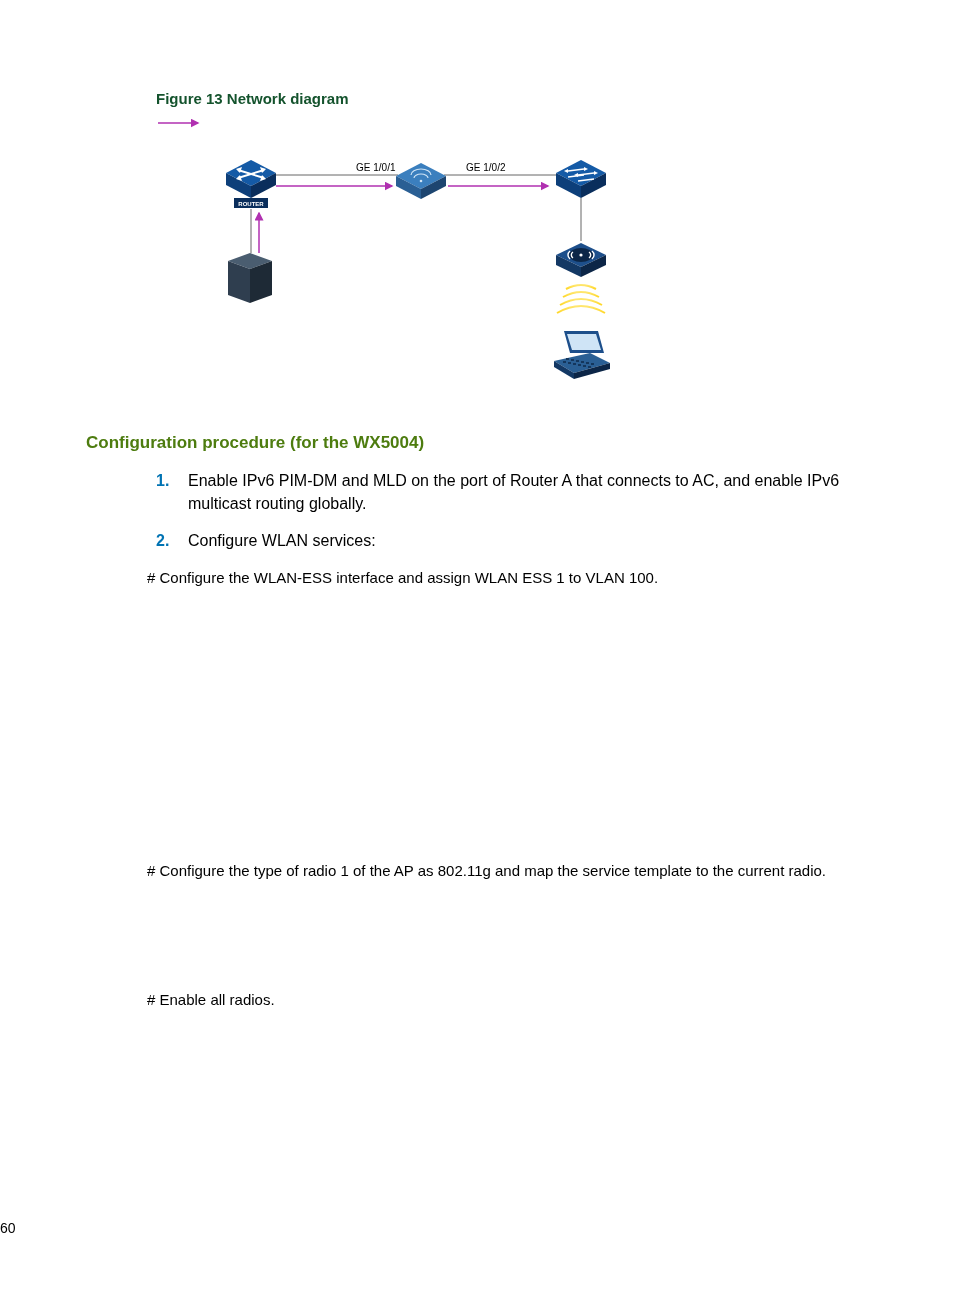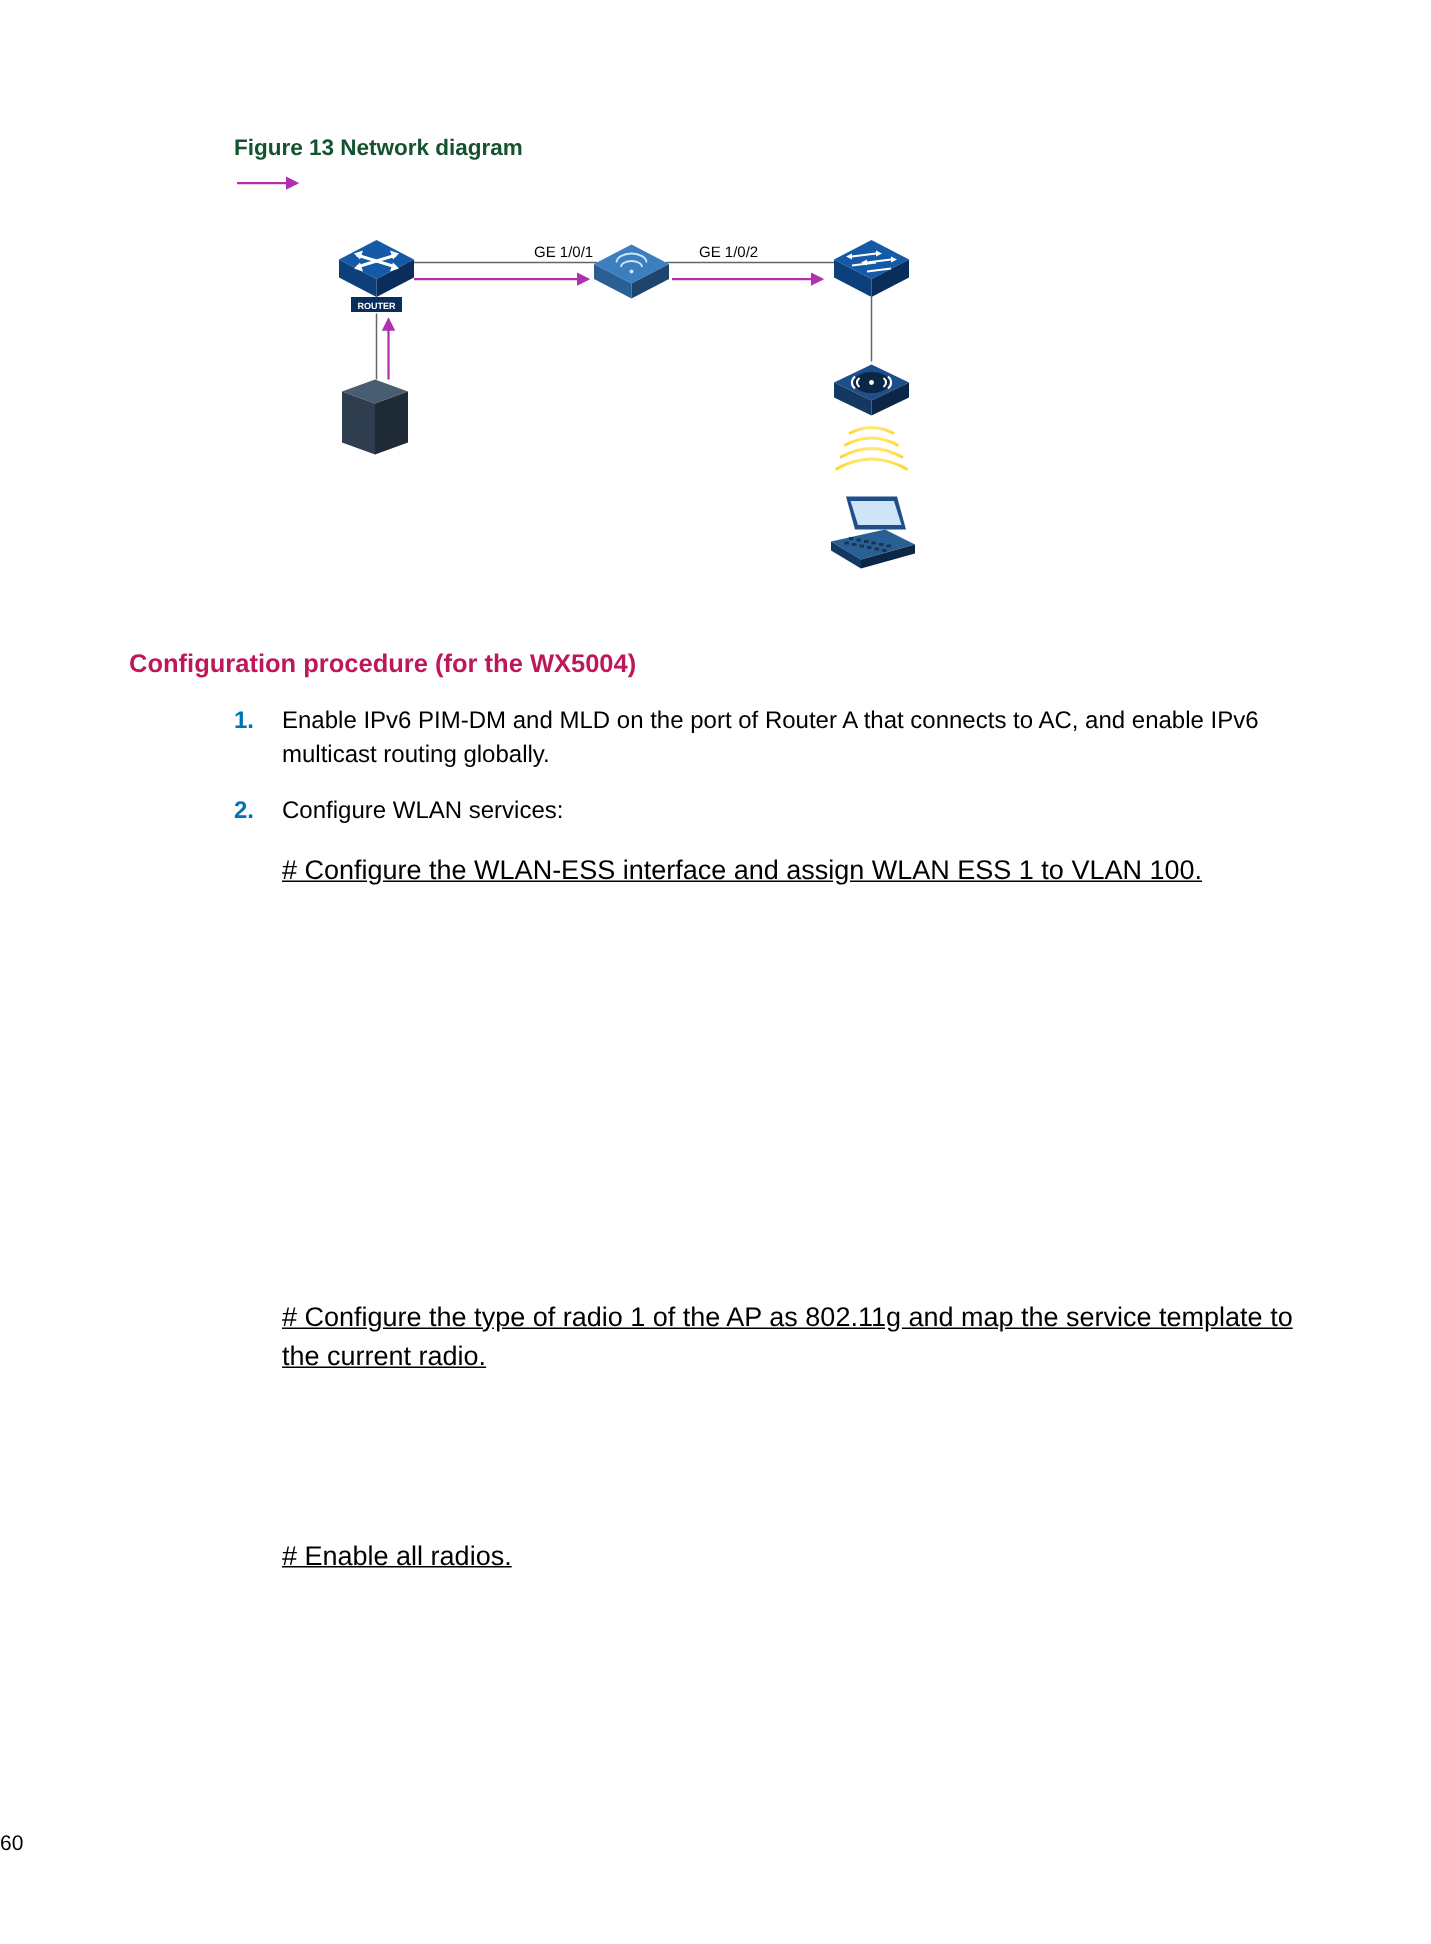--- a/index.html
+++ b/index.html
@@ -16,21 +16,21 @@
     .page {
       padding: 90px 86px 40px 86px;
     }
     .fig-caption {
       color: #14532d;
       font-weight: bold;
       font-size: 15px;
       margin: 0 0 8px 70px;
     }
     .section-heading {
-      color: #be185d;
+      color: #4d7c0f;
       font-weight: bold;
       font-size: 17px;
       margin: 30px 0 16px 0;
     }
     ol.proc {
       margin: 0 0 0 70px;
       padding: 0;
       list-style: none;
       counter-reset: step;
     }
@@ -44,26 +44,25 @@
     ol.proc > li::before {
       counter-increment: step;
       content: counter(step) ".";
       color: #0073b3;
       font-weight: bold;
       position: absolute;
       left: 0;
       top: 0;
     }
     .body-text {
-      font-size: 18px;
+      font-size: 15px;
       line-height: 1.45;
-      margin-left: 102px;
+      margin-left: 61px;
       margin-top: 6px;
       margin-bottom: 6px;
-      text-decoration: underline;
     }
     .gap-1 { height: 110px; }
     .gap-2 { height: 120px; }
     .gap-3 { height: 30px; }
     .gap-5 { height: 95px; }
     .page-num {
       position: absolute;
       bottom: 60px;
       left: 0;
       width: 100%;

